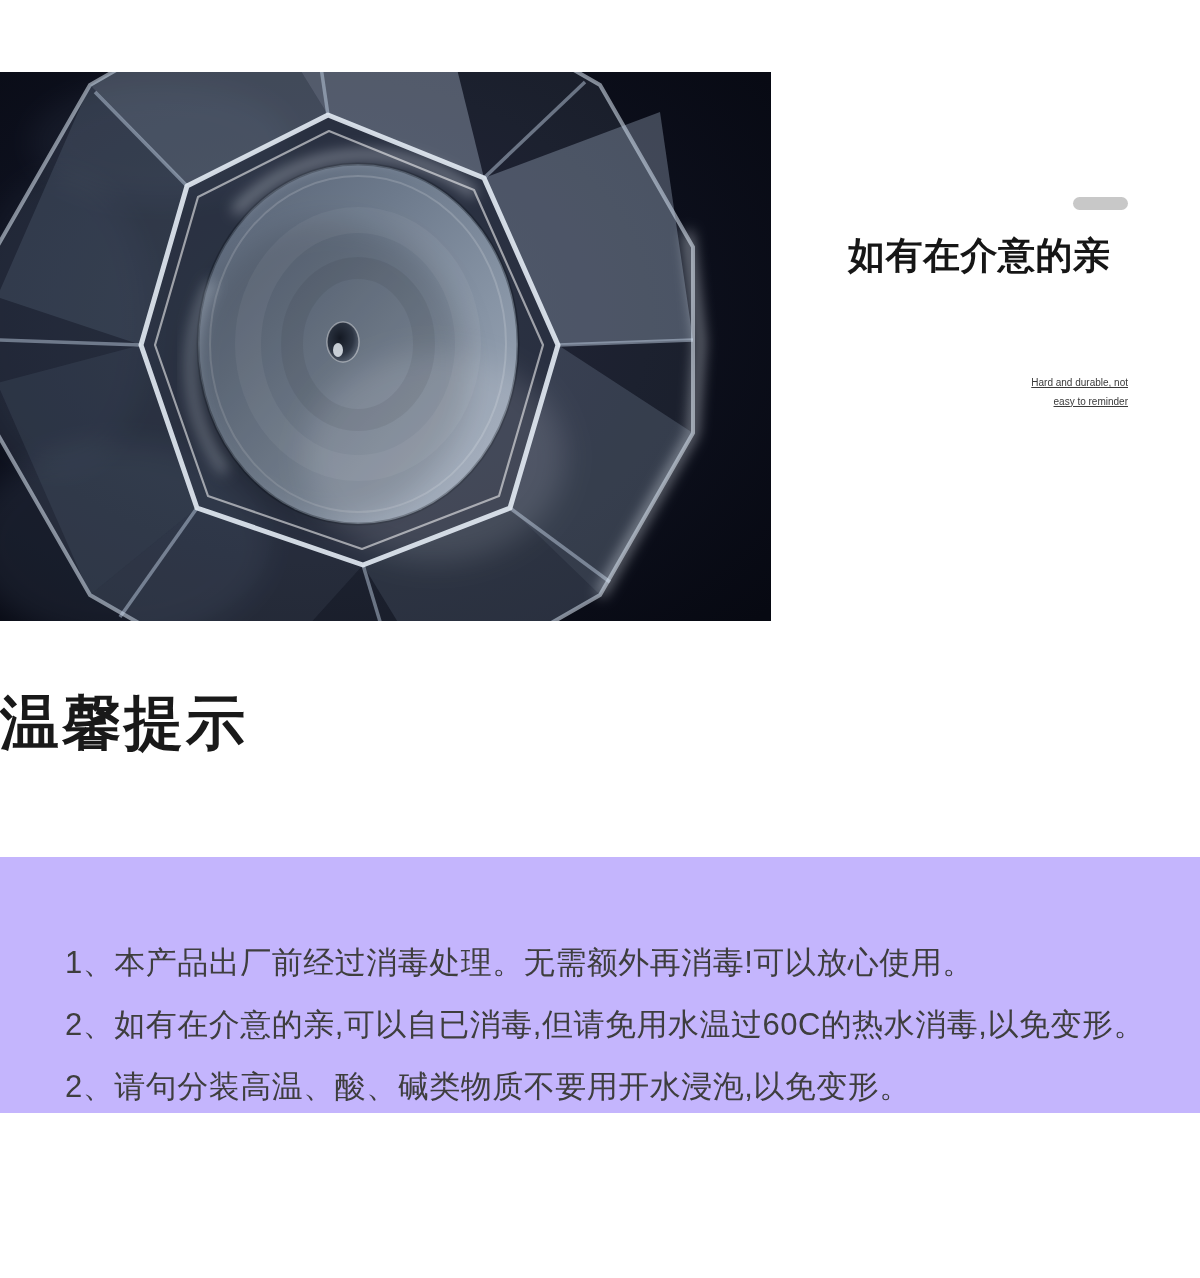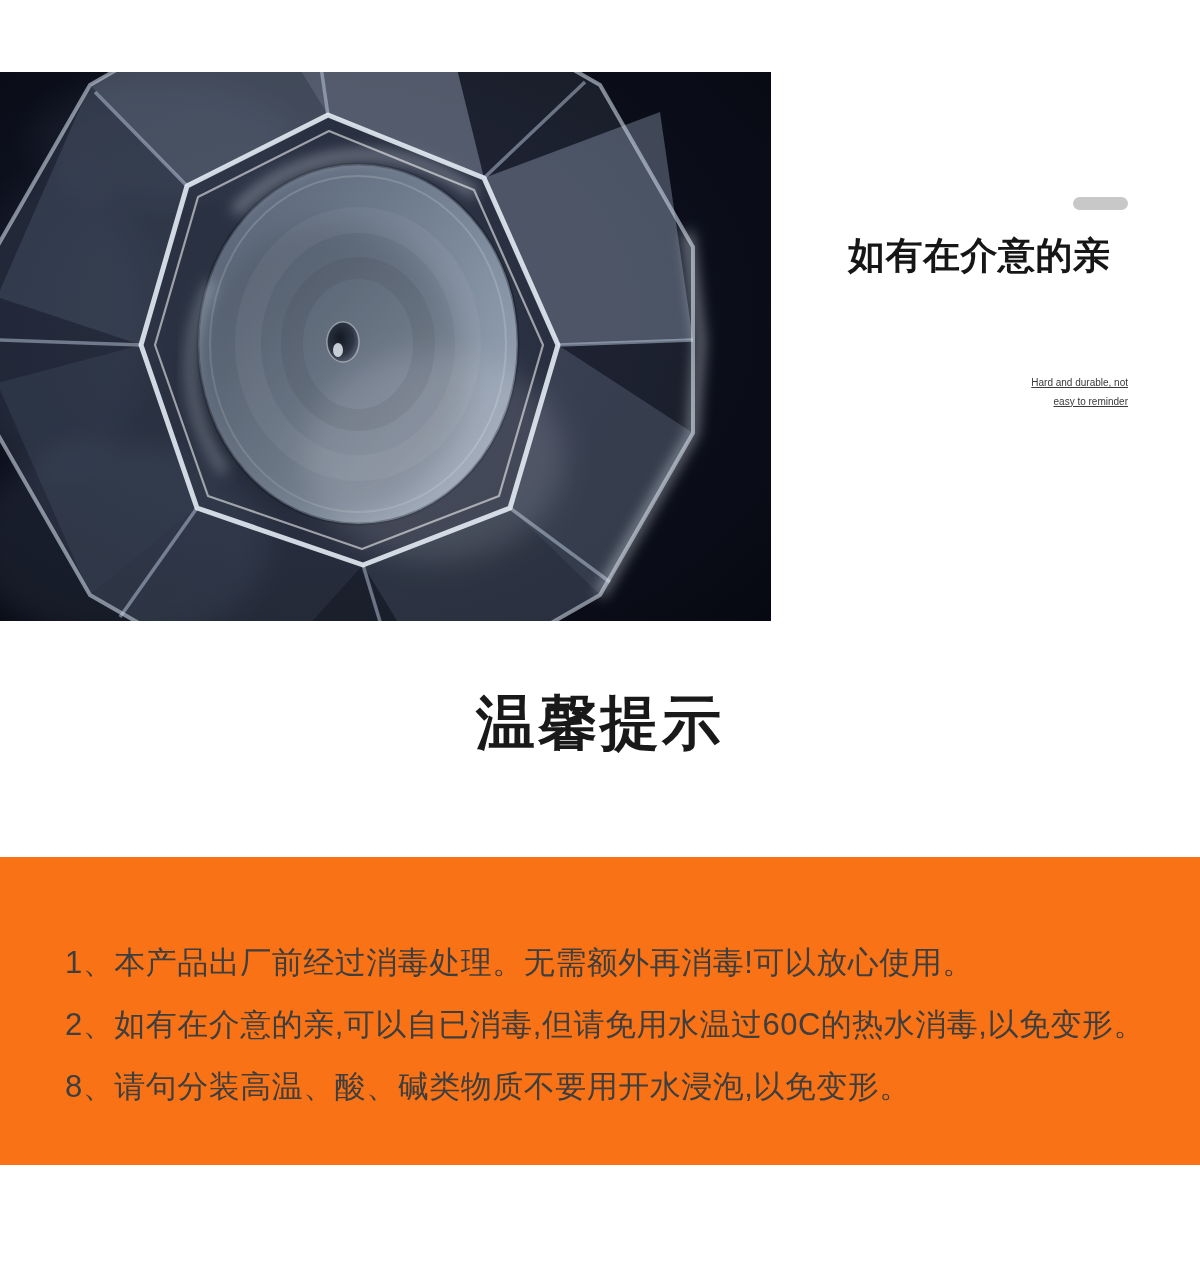--- a/index.html
+++ b/index.html
@@ -22,31 +22,31 @@
     position:absolute;top:236px;left:848px;margin:0;
     font-size:37px;font-weight:700;color:#161616;letter-spacing:0.5px;
     white-space:nowrap;line-height:1.1;
   }
   .hero-sub{
     position:absolute;top:374px;right:72px;margin:0;text-align:right;
     font-size:10px;line-height:18.5px;color:#3a3a3a;font-weight:500;text-decoration:underline;
   }
   
   .reminder-title{
-    position:absolute;top:688px;left:0;width:100%;margin:0;text-align:center;
+    position:absolute;top:688px;left:0;width:100%;margin:0;text-align:left;
     font-size:59px;font-weight:900;color:#191919;letter-spacing:3px;line-height:70px;
   }
   .reminder-sub{
     position:absolute;top:771px;left:0;width:100%;text-align:center;
     font-size:17px;color:#4f4f4f;letter-spacing:0.5px;
   }
   
   .tips{
-    position:absolute;top:857px;left:0;width:1200px;height:308px;
-    background:#f97316;
+    position:absolute;top:857px;left:0;width:1200px;height:256px;
+    background:#c4b5fd;
   }
   .tip{
     position:absolute;left:65px;margin:0;white-space:nowrap;
     font-size:31px;line-height:40px;color:#3e3e3e;letter-spacing:0.5px;
   }
   .tip-1{top:86px;}
   .tip-2{top:148px;text-align:center;}
   .tip-3{top:210px;}
 </style>
 </head>
@@ -134,16 +134,16 @@
 
   <div class="accent-dash"></div>
   <h2 class="hero-title">如有在介意的亲</h2>
   <p class="hero-sub"><span>Hard and durable, not</span><br><span>easy to reminder</span></p>
 
   <h1 class="reminder-title">温馨提示</h1>
 
   <section class="tips">
     <p class="tip tip-1">1、本产品出厂前经过消毒处理。无需额外再消毒!可以放心使用。</p>
     <p class="tip tip-2">2、如有在介意的亲,可以自已消毒,但请免用水温过60C的热水消毒,以免变形。</p>
-    <p class="tip tip-3">8、请句分装高温、酸、碱类物质不要用开水浸泡,以免变形。</p>
+    <p class="tip tip-3">2、请句分装高温、酸、碱类物质不要用开水浸泡,以免变形。</p>
   </section>
 
 </div>
 
 </body></html>

